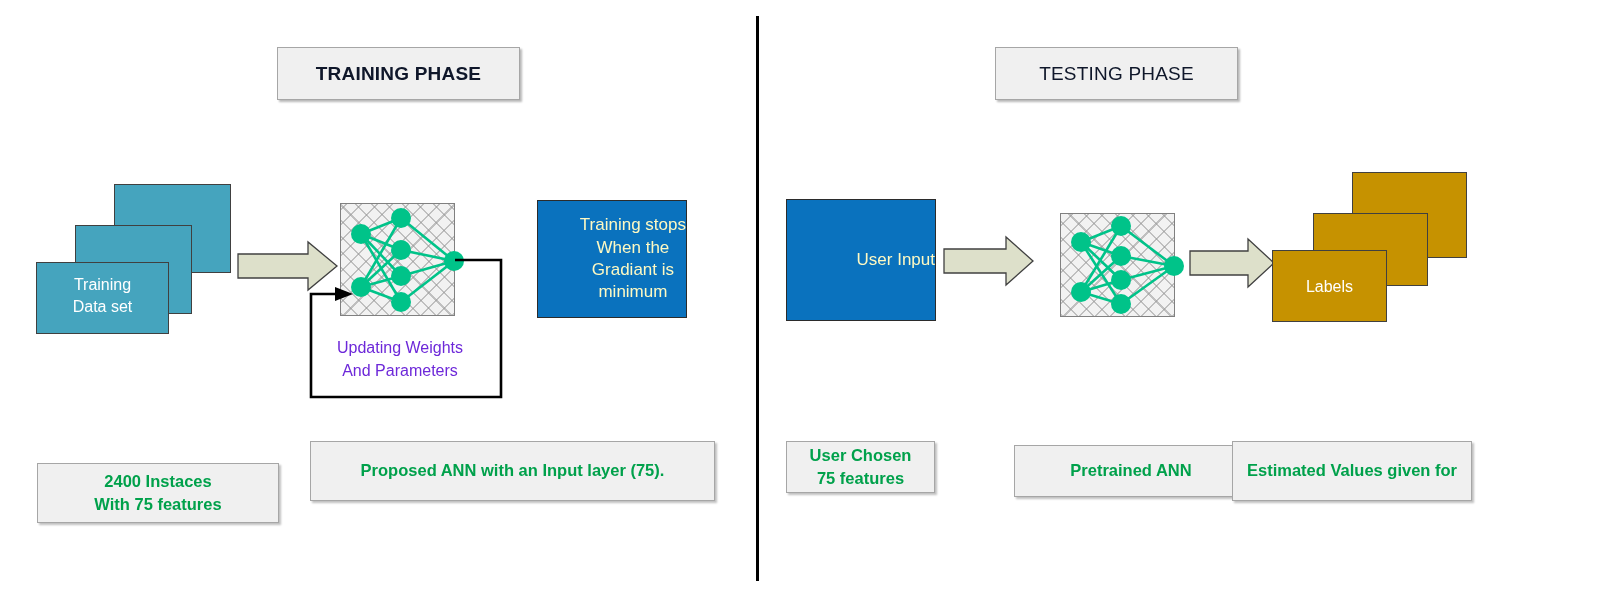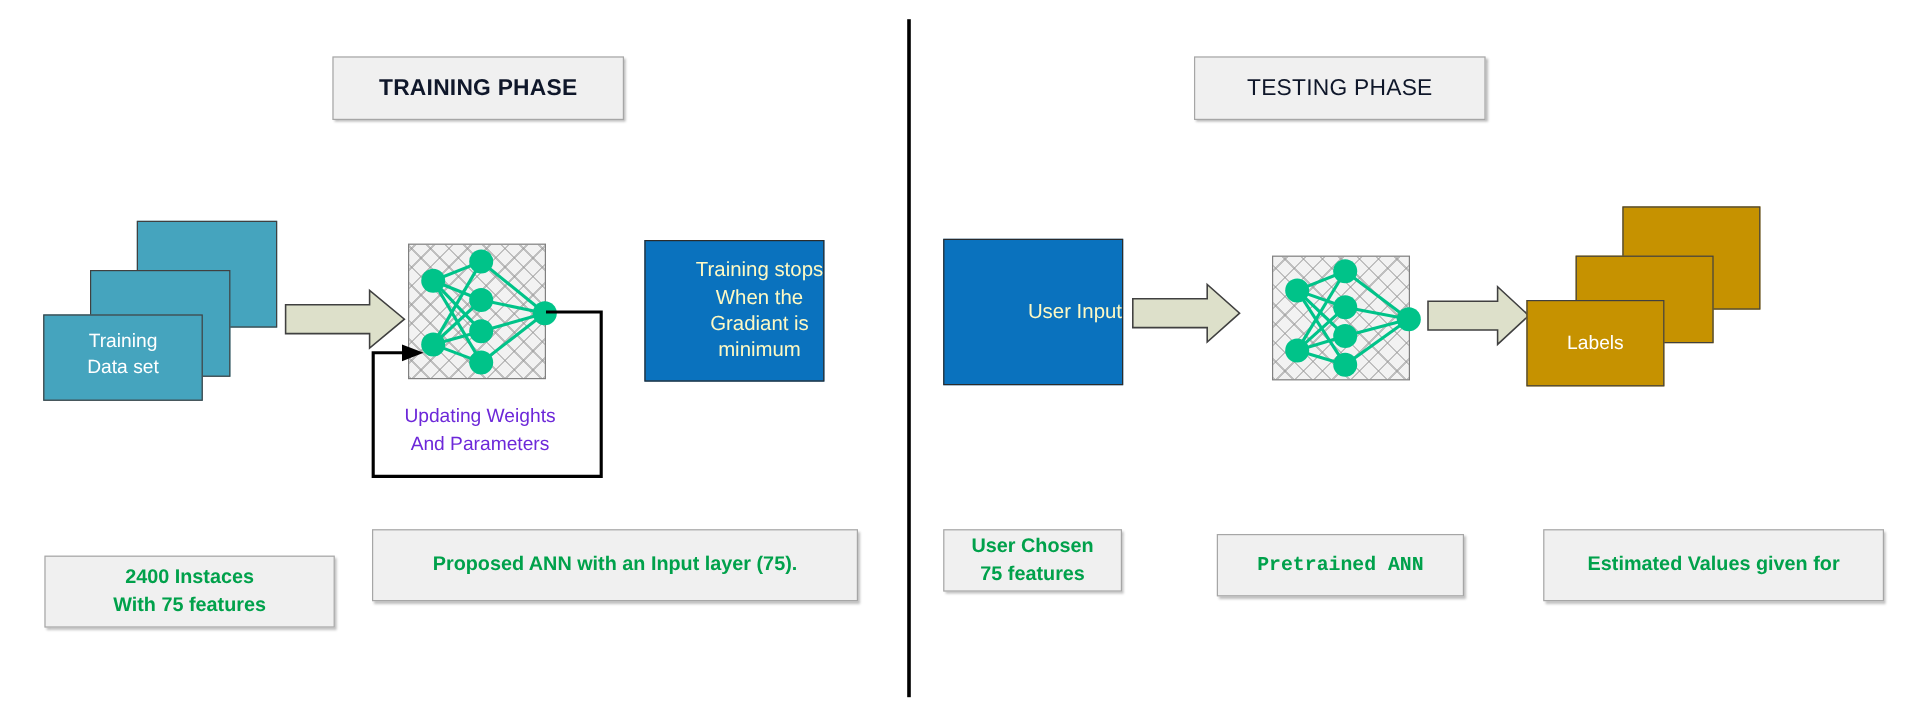--- a/index.html
+++ b/index.html
@@ -253,25 +253,25 @@
     </div>
   </div>
 
   <div class="abs caption-box" style="left:786px; top:441px; width:149px; height:52px;">
     <div>
       <div>User Chosen</div>
       <div>75 features</div>
     </div>
   </div>
 
-  <div class="abs caption-box" style="left:1014px; top:445px; width:206px; height:52px;font-family:Liberation Mono, monospace;">
+  <div class="abs caption-box" style="left:1014px; top:445px; width:234px; height:52px;">
     <div>
       <div>Pretrained ANN</div>
     </div>
   </div>
 
-  <div class="abs caption-box" style="left:1286px; top:441px; width:284px; height:60px;">
+  <div class="abs caption-box" style="left:1232px; top:441px; width:240px; height:60px;">
     <div>
       <div>Estimated Values given for</div>
     </div>
   </div>
 
 </div>
 
 </body></html>

